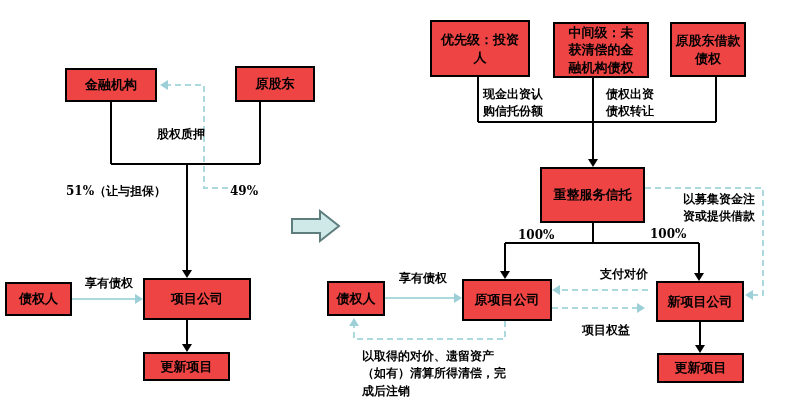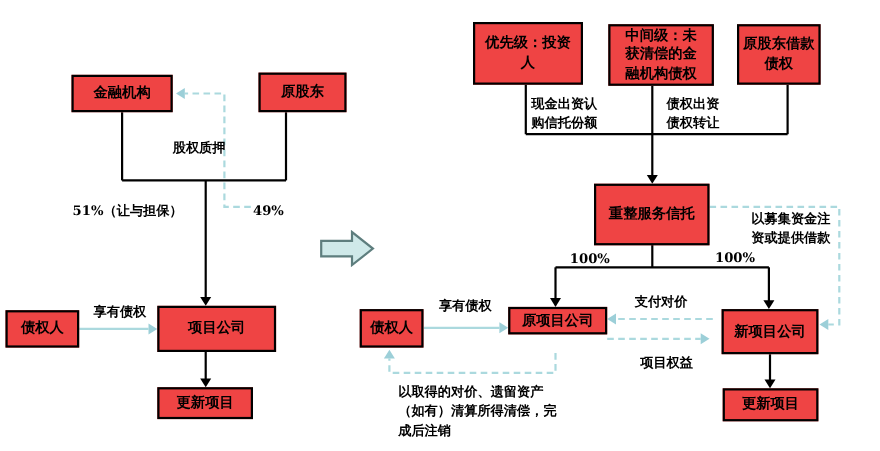--- a/index.html
+++ b/index.html
@@ -105,32 +105,32 @@
 
   <div class="box" style="left:430px;top:20px;width:100px;height:57px;">优先级：投资
 人</div>
   <div class="box" style="left:553px;top:22px;width:96px;height:56px;">中间级：未
 获清偿的金
 融机构债权</div>
   <div class="box" style="left:670px;top:22px;width:76px;height:55px;">原股东借款
 债权</div>
   <div class="box" style="left:540px;top:167px;width:105px;height:56px;">重整服务信托</div>
   <div class="box" style="left:327px;top:281px;width:58px;height:35px;">债权人</div>
-  <div class="box" style="left:462px;top:279px;width:90px;height:25px;">原项目公司</div>
+  <div class="box" style="left:462px;top:279px;width:90px;height:42px;">原项目公司</div>
   <div class="box" style="left:656px;top:281px;width:88px;height:41px;">新项目公司</div>
   <div class="box" style="left:657px;top:353px;width:87px;height:30px;">更新项目</div>
 
   <div class="lbl" style="left:483px;top:86px;">现金出资认
 购信托份额</div>
   <div class="lbl" style="left:606px;top:86px;">债权出资
 债权转让</div>
   <div class="lbl" style="left:683px;top:191px;">以募集资金注
 资或提供借款</div>
   <div class="lbl" style="left:518px;top:227px;">100%</div>
   <div class="lbl" style="left:650px;top:226px;">100%</div>
   <div class="lbl" style="left:399px;top:270px;">享有债权</div>
-  <div class="lbl" style="left:577px;top:266px;">支付对价</div>
+  <div class="lbl" style="left:600px;top:266px;">支付对价</div>
   <div class="lbl" style="left:582px;top:322px;">项目权益</div>
   <div class="lbl" style="left:362px;top:348px;width:150px;">以取得的对价、遗留资产
 （如有）清算所得清偿，完
 成后注销</div>
 
 </div>
 
 </body></html>

